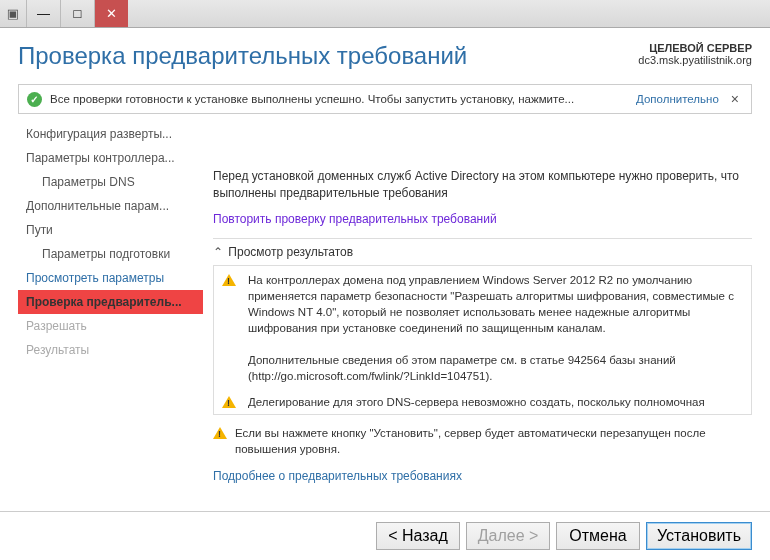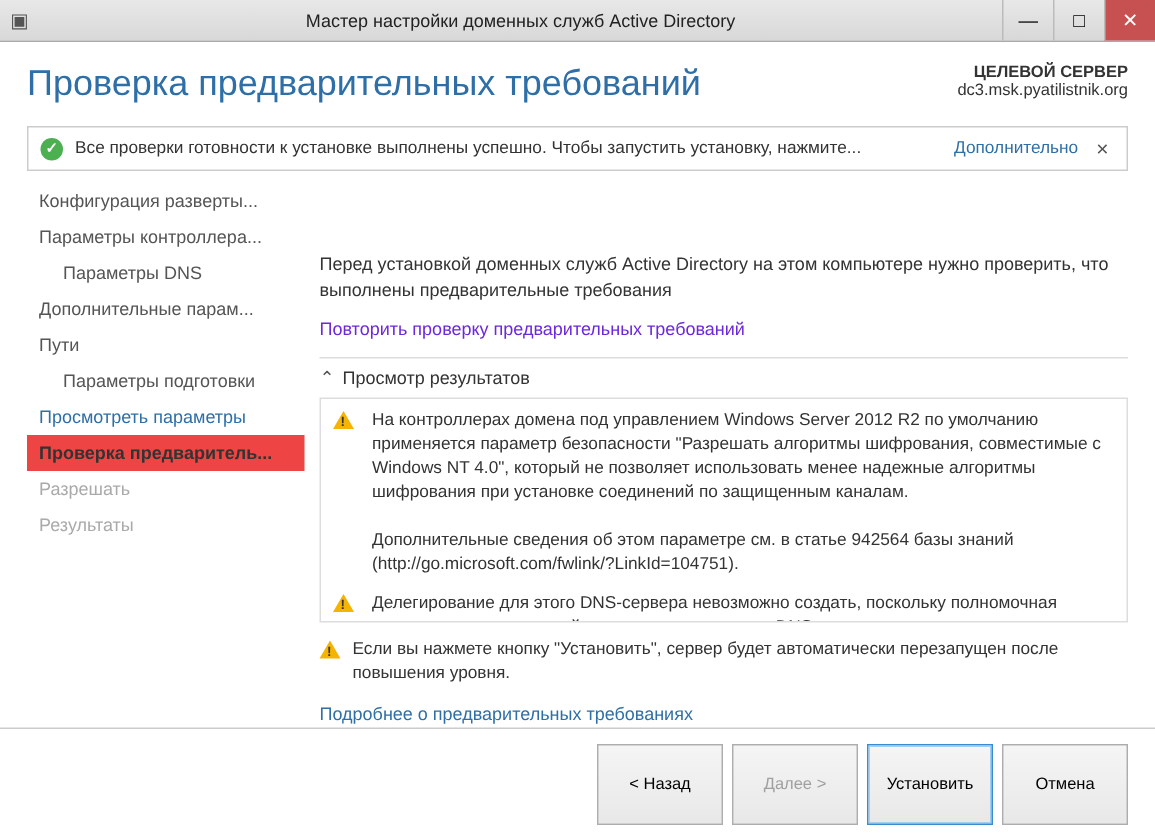--- a/index.html
+++ b/index.html
@@ -32,30 +32,29 @@
   .rerun { color: #6d28d9; cursor: pointer; display: inline-block; margin-bottom: 12px; }
   .section-hdr { border-top: 1px solid #ddd; padding-top: 6px; margin-bottom: 6px; }
   .section-hdr .caret { display: inline-block; width: 12px; color: #555; }
   .results { border: 1px solid #ddd; height: 150px; overflow: hidden; padding: 6px 8px; font-size: 11.5px; line-height: 1.4; }
   .warn-row { display: flex; gap: 12px; margin-bottom: 10px; }
   .warn-icn { width: 0; height: 0; border-left: 7px solid transparent; border-right: 7px solid transparent; border-bottom: 12px solid #f5b400; position: relative; flex-shrink: 0; margin-top: 2px; }
   .warn-icn::after { content: "!"; position: absolute; left: -2px; top: 1px; font-size: 9px; color: #333; font-weight: bold; }
   .footer-warn { display: flex; gap: 8px; margin-top: 10px; font-size: 11.5px; line-height: 1.4; }
   .more-link { color: #2f6fa7; cursor: pointer; display: inline-block; margin-top: 12px; text-align: right; }
   .btnbar { position: absolute; bottom: 0; left: 0; right: 0; border-top: 1px solid #ccc; padding: 10px 18px; display: flex; justify-content: flex-end; gap: 6px; background: #fff; }
-  .btn { min-width: 84px; padding: 20px 10px; font-size: 11px; border: 1px solid #adadad; background: linear-gradient(#f5f5f5,#e8e8e8); cursor: pointer; }
+  .btn { min-width: 84px; padding: 4px 10px; font-size: 16px; border: 1px solid #adadad; background: linear-gradient(#f5f5f5,#e8e8e8); cursor: pointer; }
   .btn.primary { border: 1px solid #3a8ccf; box-shadow: inset 0 0 0 1px #a3d0f0; }
   .btn.disabled { color: #a0a0a0; cursor: default; }
 </style>
 </head>
 <body>
 
 <div class="titlebar">
   <div class="icon">▣</div>
-  <div class="title">Мастер настройки доменных служб Active Directory</div>
   <div class="winbtns">
     <div class="winbtn">—</div>
     <div class="winbtn">□</div>
     <div class="winbtn close">✕</div>
   </div>
 </div>
 
 <div class="content">
 
   <div class="header">
@@ -115,15 +114,15 @@
       </div>
 
       <span class="more-link">Подробнее о предварительных требованиях</span>
     </div>
   </div>
 </div>
 
 <div class="btnbar">
   <button class="btn">&lt; Назад</button>
   <button class="btn disabled">Далее &gt;</button>
+  <button class="btn">Отмена</button>
   <button class="btn primary">Установить</button>
-  <button class="btn">Отмена</button>
 </div>
 
 </body></html>

